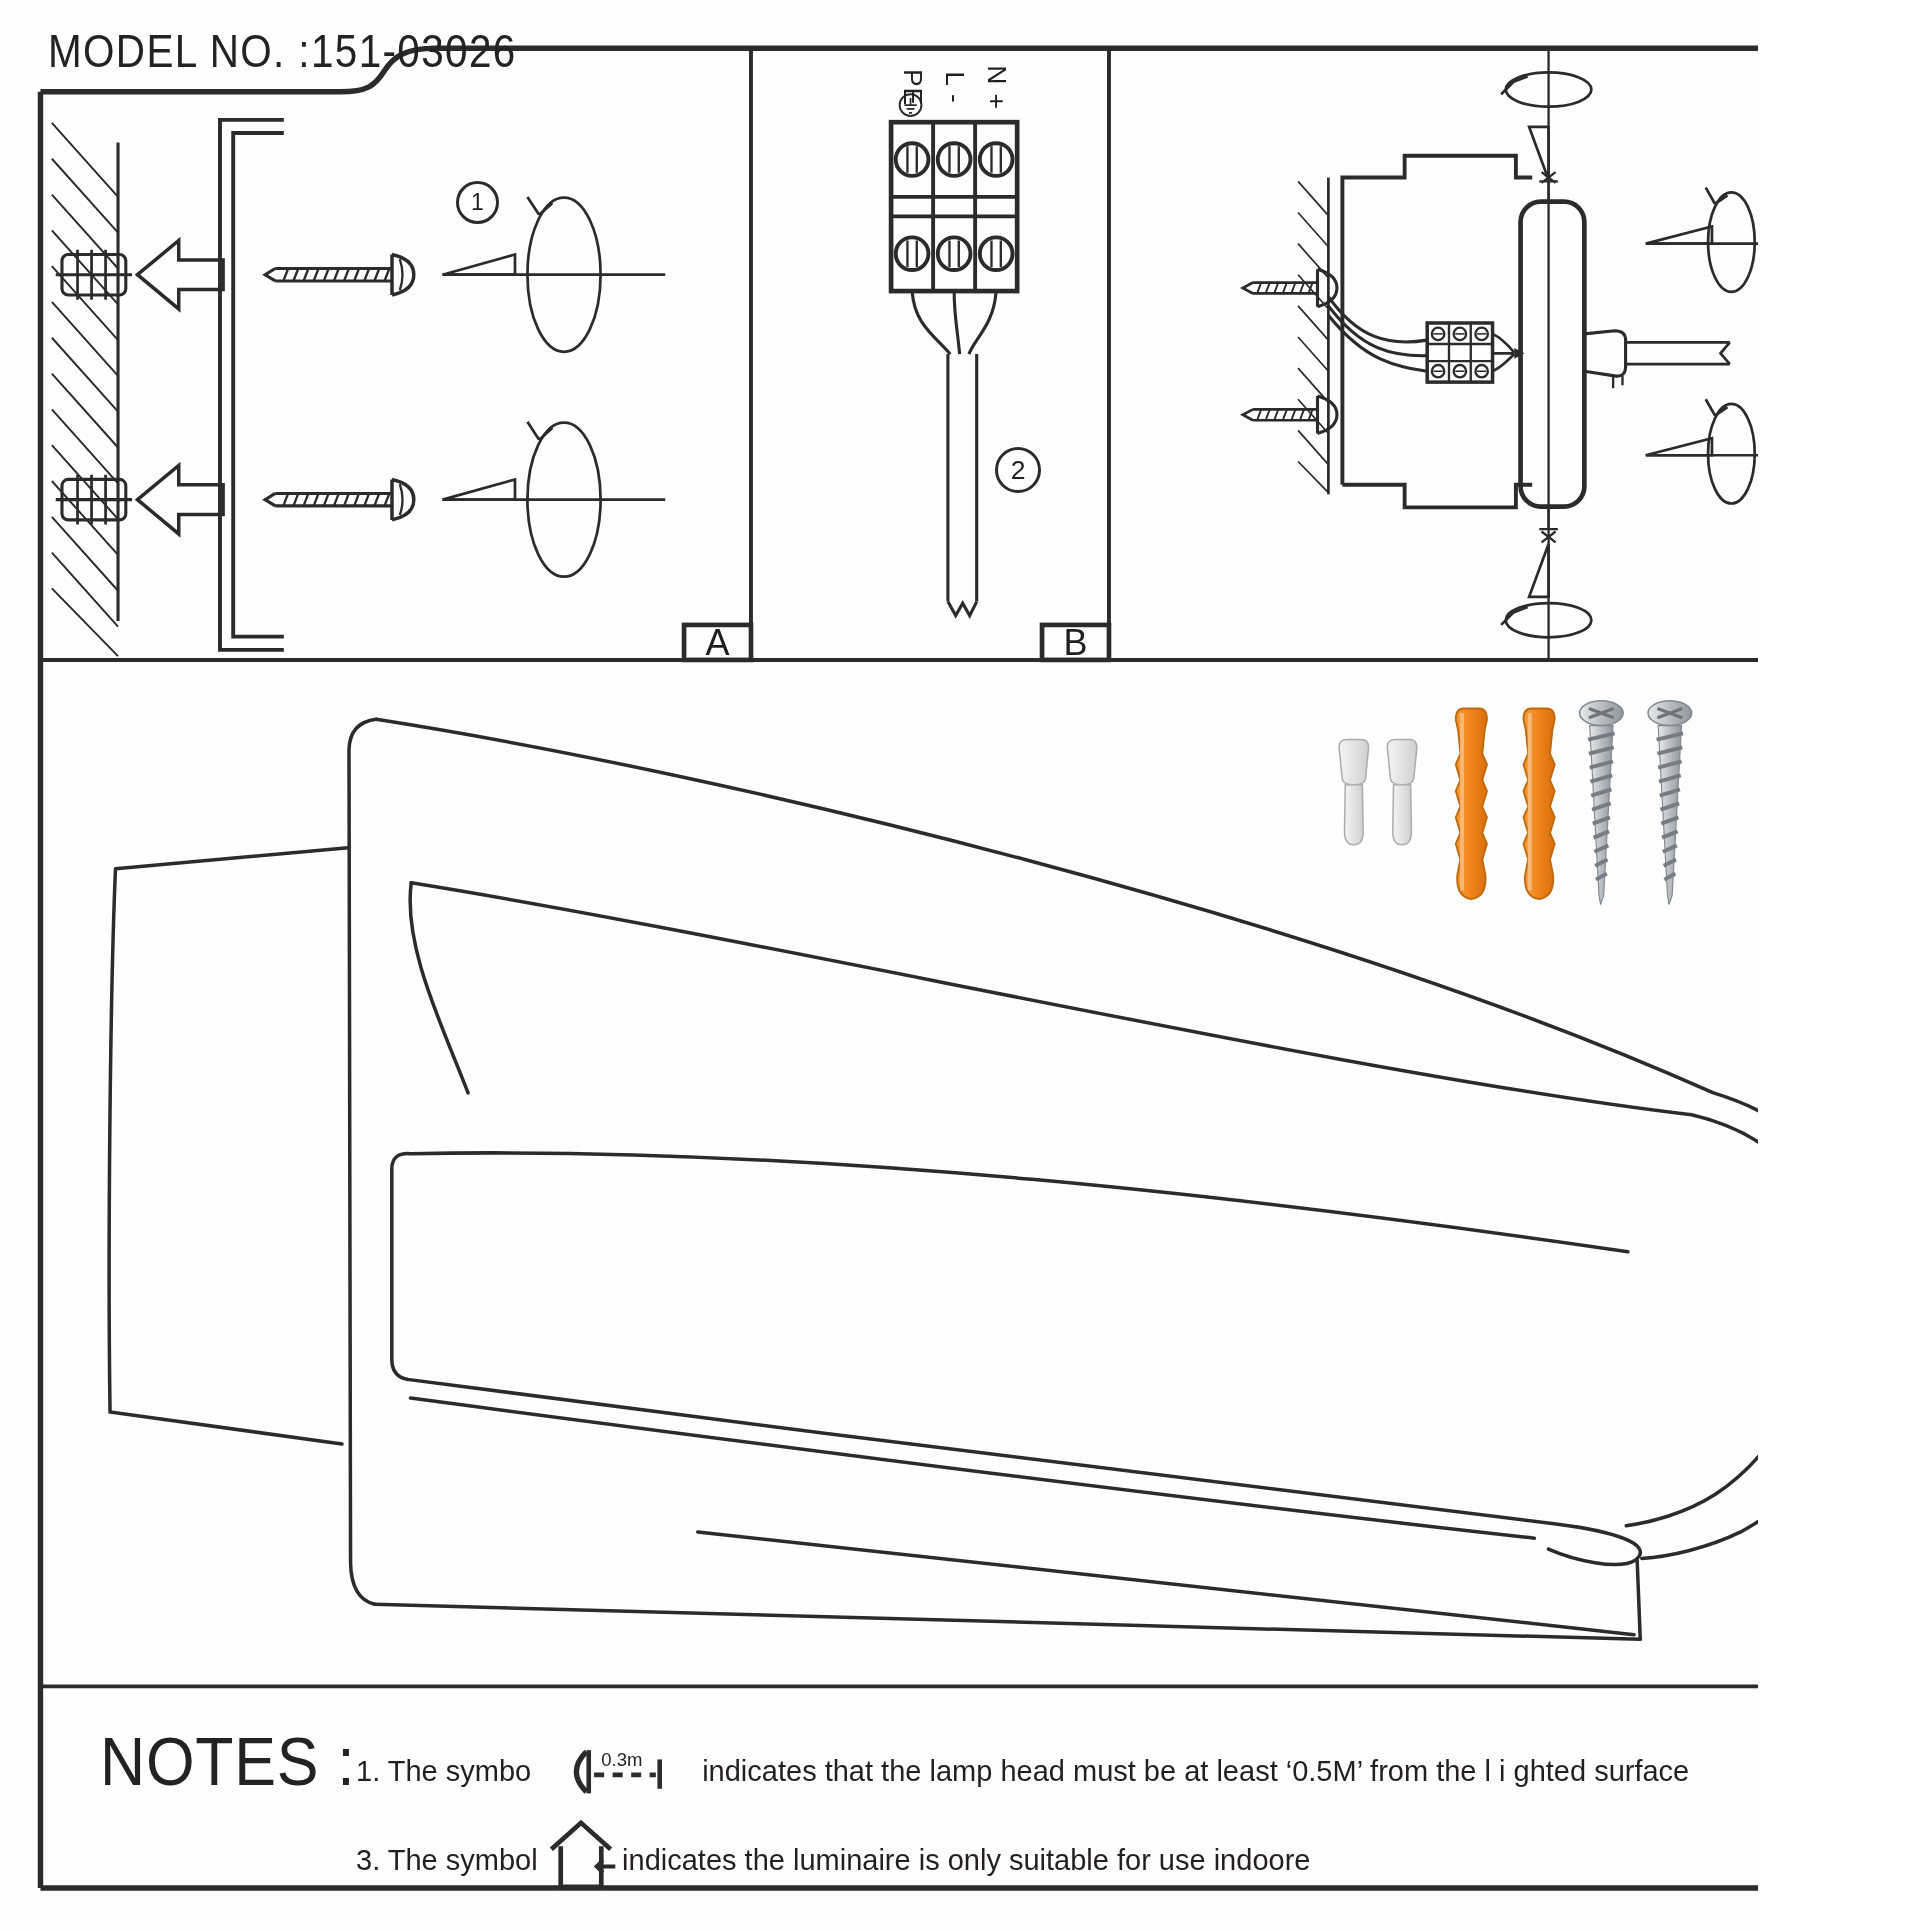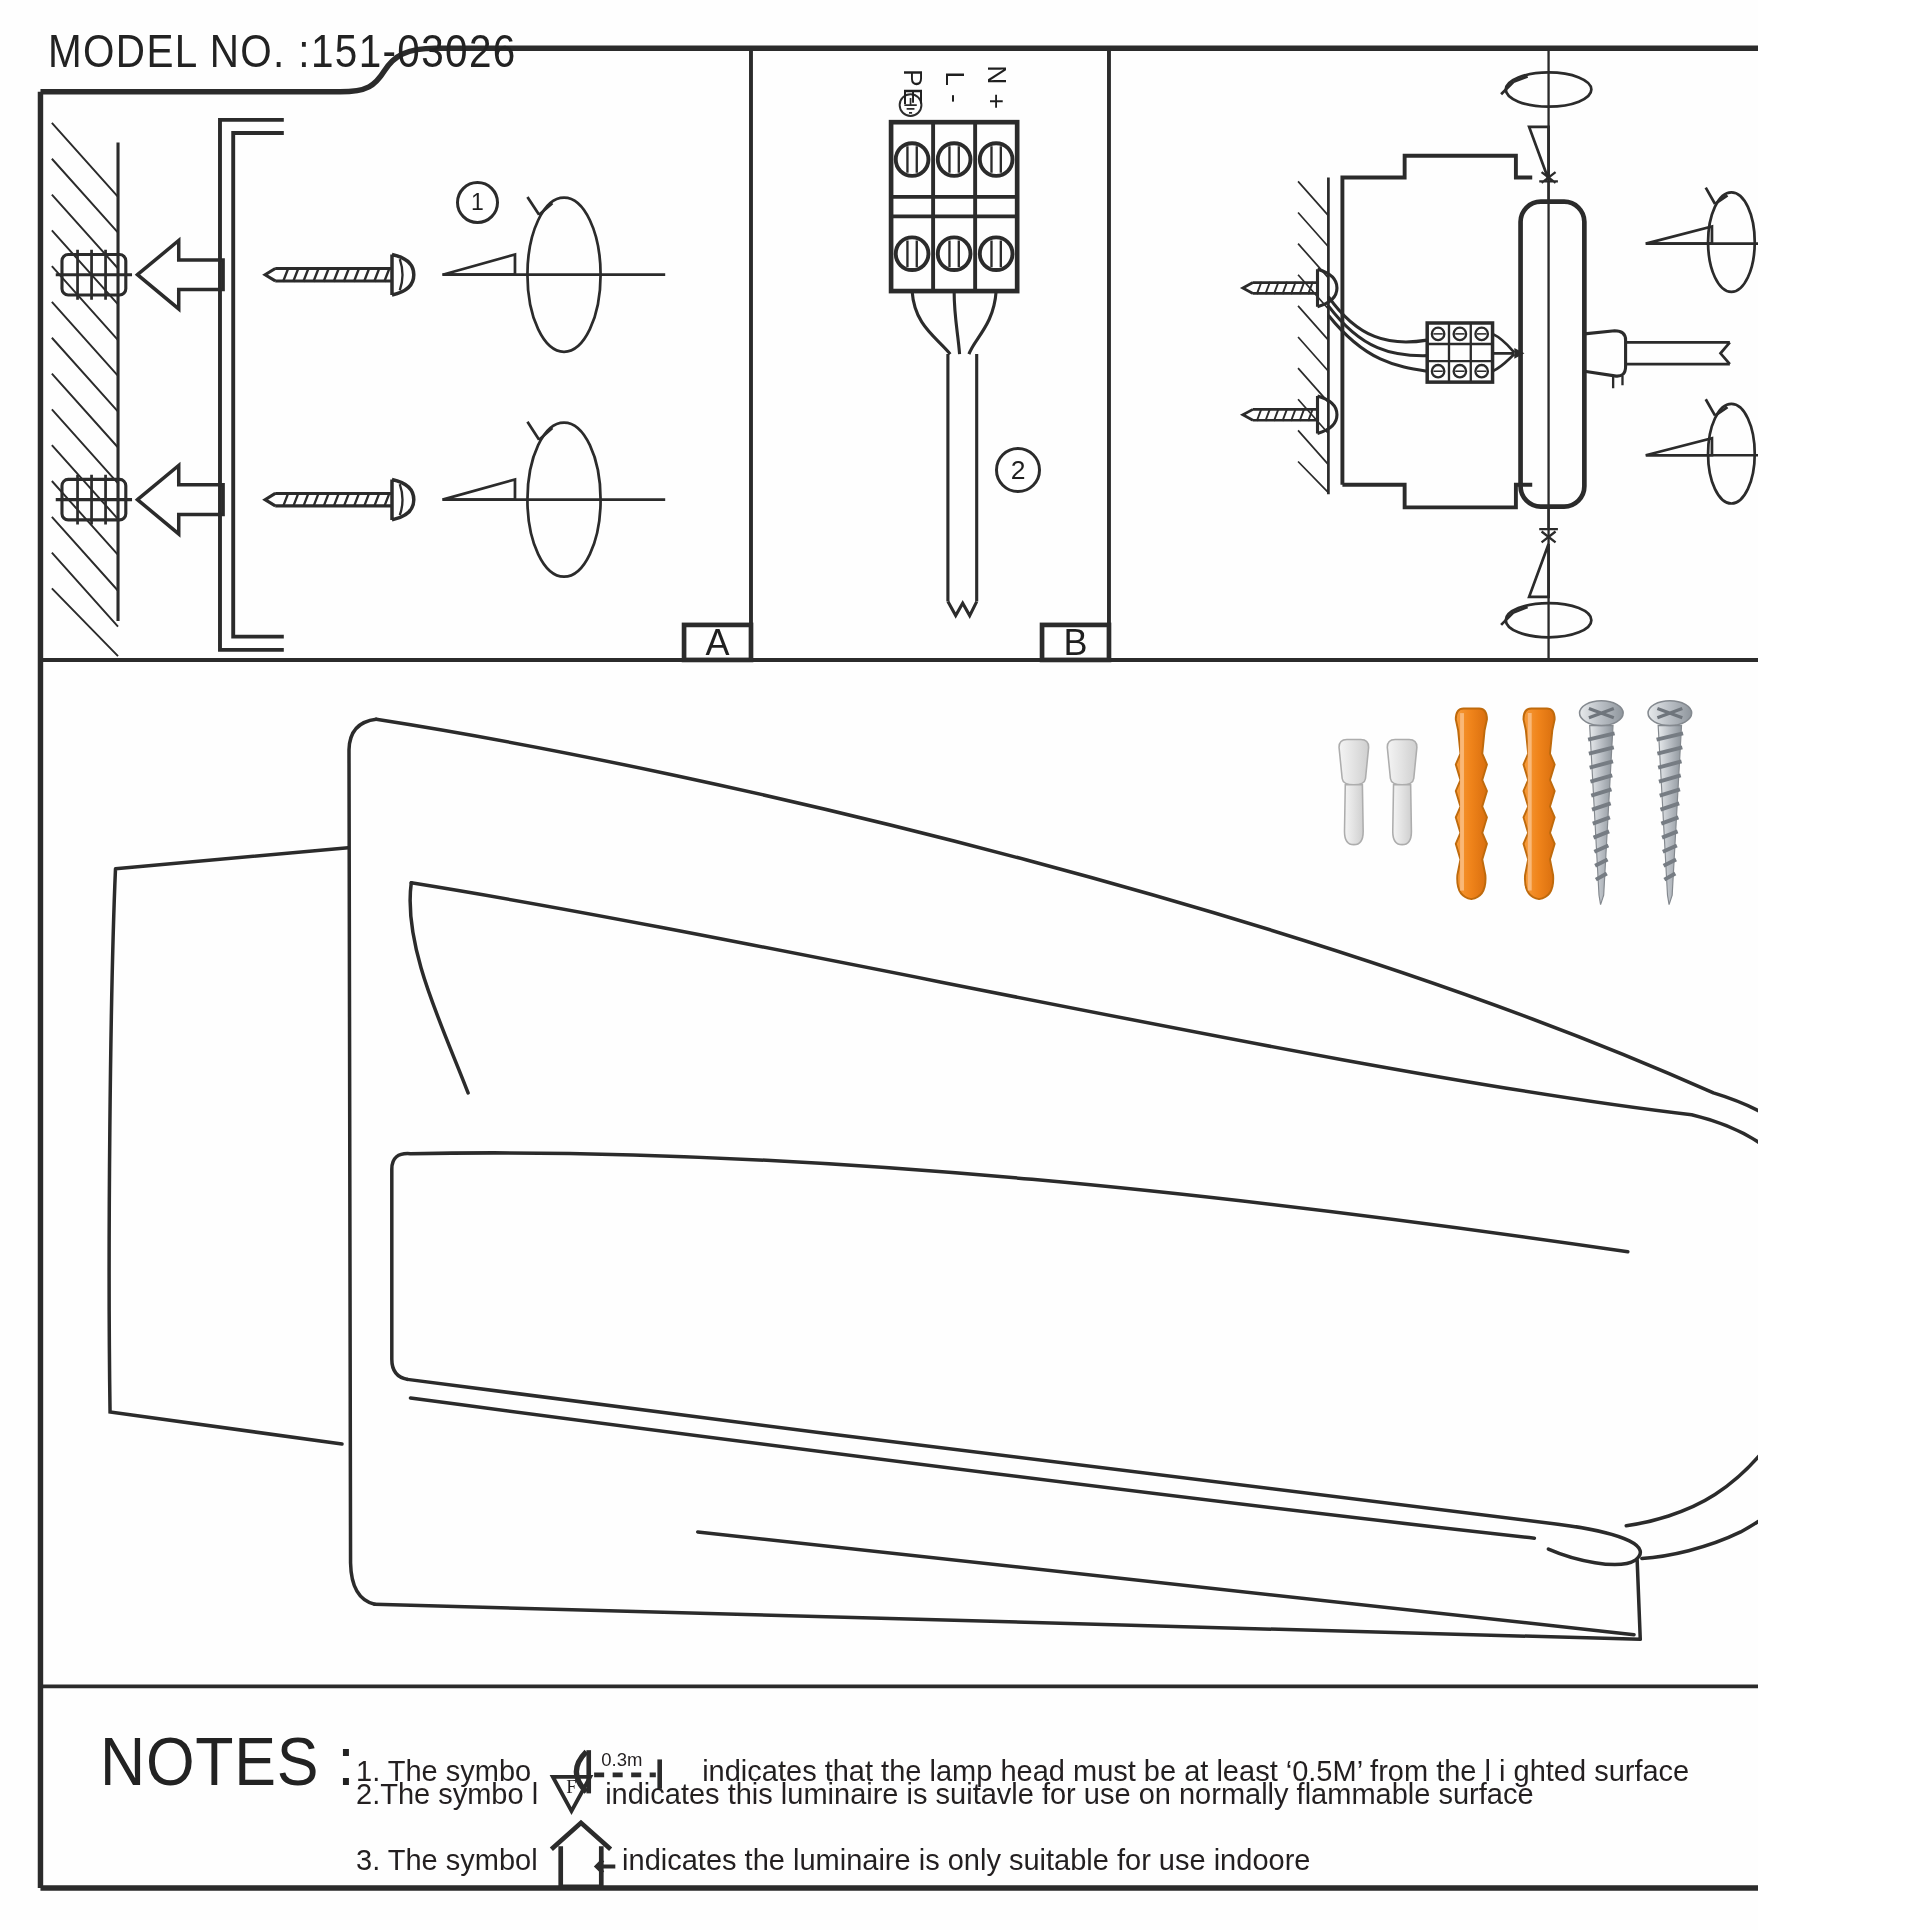--- a/index.html
+++ b/index.html
@@ -265,28 +265,20 @@
     <svg width="117" height="54" viewBox="0 0 150 70" style="font-size:37px">
       <path class="stroke" stroke-width="7" d="M36,10 Q10,36 36,62"></path>
       <path class="stroke" stroke-width="6" d="M39,8 V64"></path>
       <path class="stroke" stroke-width="6" stroke-dasharray="13 11" d="M46,40 H126"></path>
       <path class="stroke" stroke-width="6" d="M131,20 V58"></path>
       <text x="82" y="28" text-anchor="middle" font-size="24" fill="#231f20" font-family="Liberation Sans, sans-serif">0.3m</text>
     </svg>
     <span class="seg">indicates that the lamp head must be at least ‘0.5M’ from the l i ghted surface</span>
   </div>
 
-  <div class="note-row" style="top:1770px;">
-    <span class="seg">2.The symbo l</span>
-    <svg width="45" height="42" viewBox="0 0 58 54" style="font-size:37px">
-      <path class="stroke" stroke-width="5" d="M5,5 H53 L29,49 Z"></path>
-      <text x="29" y="26" text-anchor="middle" font-size="24" fill="#231f20" font-family="Liberation Serif, serif">F</text>
-    </svg>
-    <span class="seg">indicates this luminaire is suitavle for use on normally flammable surface</span>
-  </div>
 
   <div class="note-row" style="top:1829px;align-items:flex-end;">
     <span class="seg">3. The symbol</span>
     <svg class="n3icon" width="72" height="78" viewBox="0 0 92 100">
       <path class="stroke" stroke-width="6" d="M8,44 L46,10 L84,44 M20,40 V92 H72 V40"></path>
       <path class="stroke" stroke-width="5" d="M66,66 H90 M74,58 L66,66 L74,74"></path>
     </svg>
     <span class="seg">indicates the luminaire is only suitable for use indoore</span>
   </div>
 

